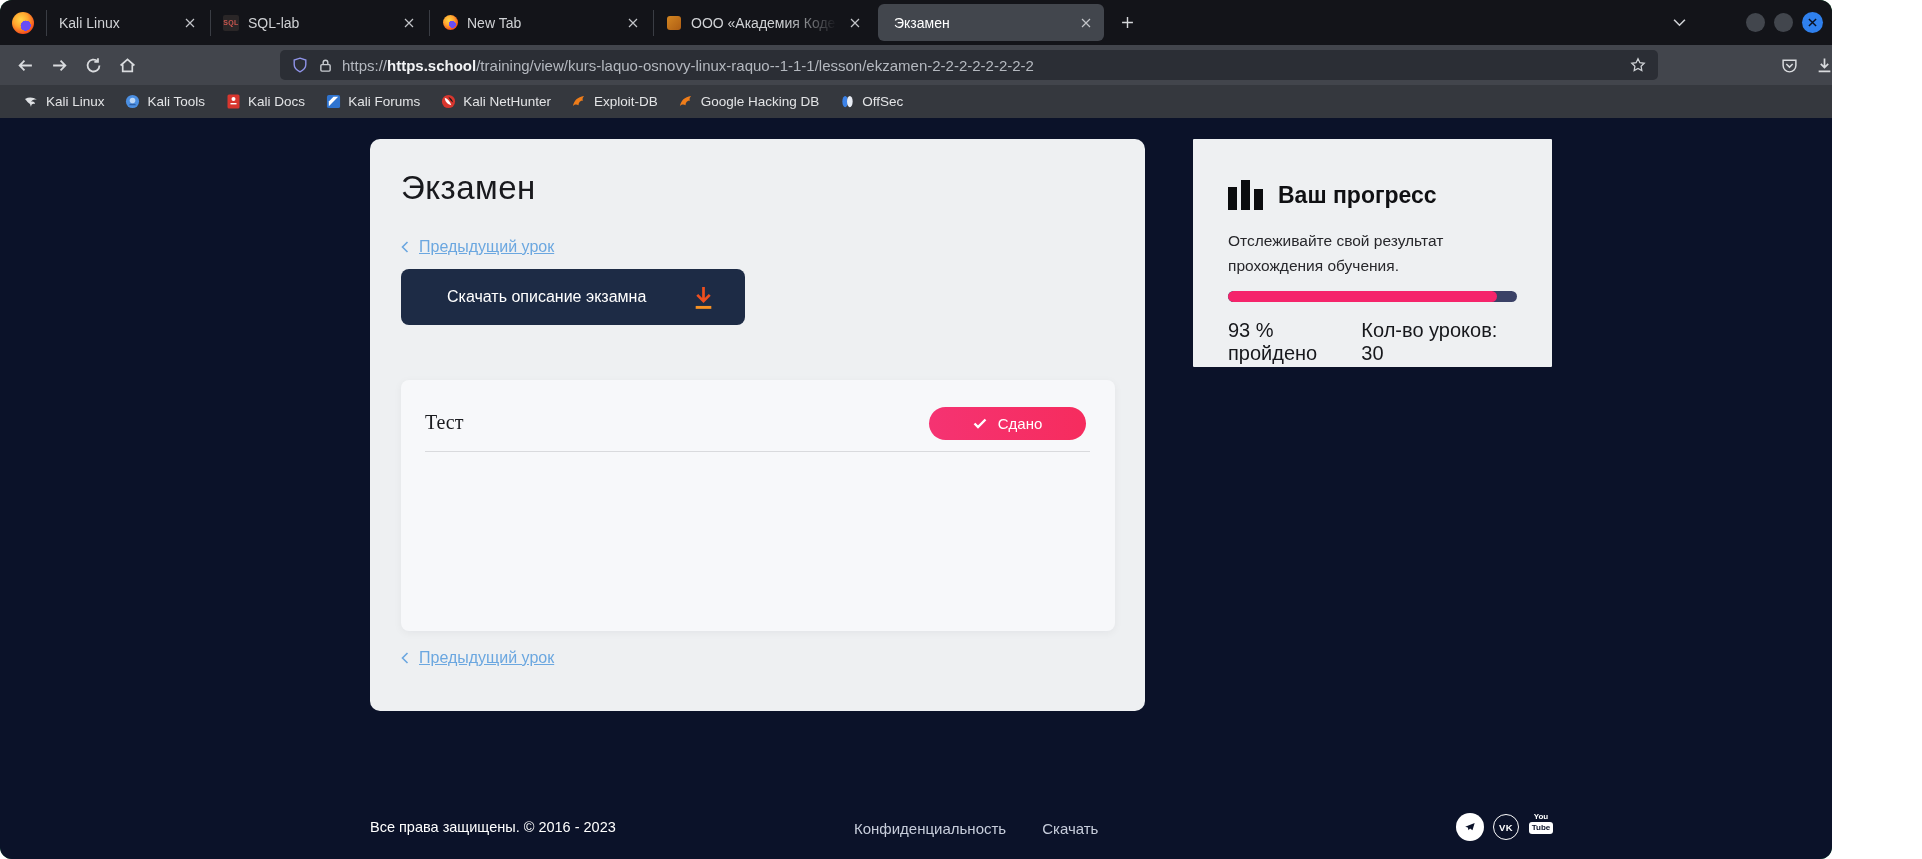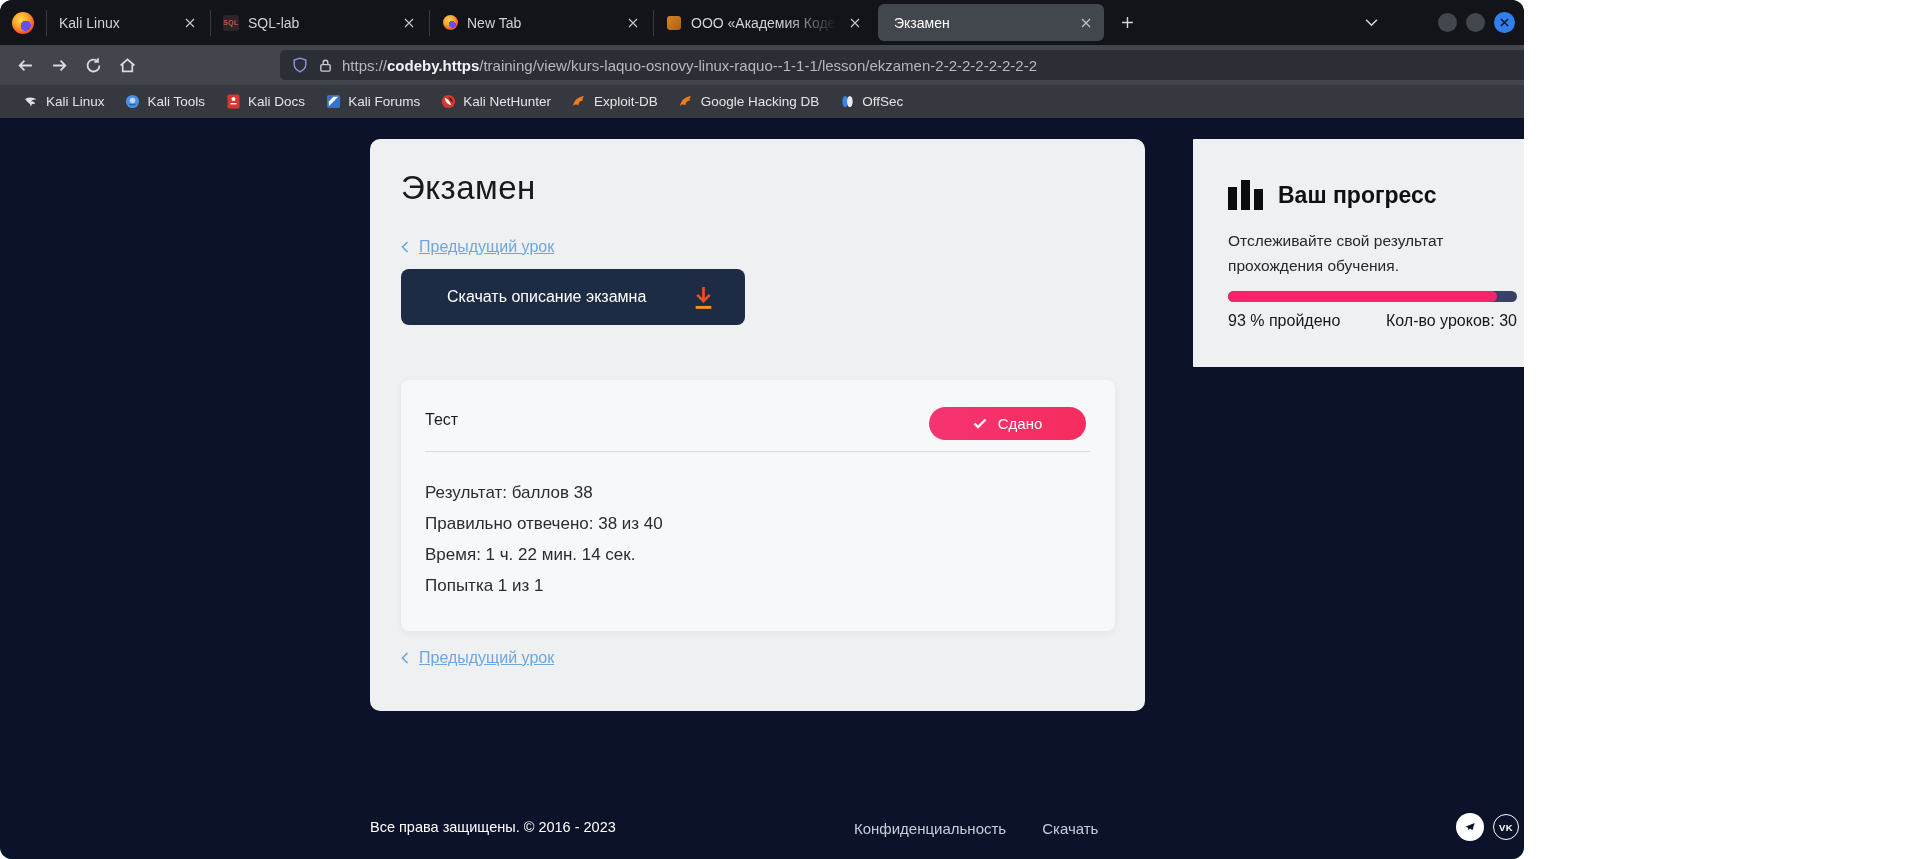--- a/index.html
+++ b/index.html
@@ -1,16 +1,16 @@
 <!DOCTYPE html>
 <html><head>
 <meta charset="utf-8">
 <style>
   html,body{margin:0;padding:0;background:#fff;font-family:"Liberation Sans","DejaVu Sans",sans-serif;}
-  .window{position:relative;width:1524px;height:859px;border-radius:12px;overflow:hidden;background:#15803d;}
+  .window{position:relative;width:1832px;height:859px;border-radius:12px;overflow:hidden;background:#15803d;}
 
   
   .tabbar{position:absolute;top:0;left:0;right:0;height:45px;background:#131419;display:flex;align-items:center;}
   .ff-btn{width:46px;height:45px;display:flex;align-items:center;justify-content:center;flex:0 0 auto;}
   .ff-logo{width:22px;height:22px;border-radius:50%;background:radial-gradient(circle at 62% 62%,#6a4df5 0 26%,transparent 27%),radial-gradient(circle at 40% 35%,#ffd54a 0%,#ffa62e 38%,#f4511e 72%,#d84315 100%);}
   .vsep{width:1px;height:26px;background:#3a3d44;flex:0 0 auto;}
   .tab{height:45px;display:flex;align-items:center;padding:0 8px 0 12px;flex:0 0 auto;box-sizing:border-box;}
   .tab .title{flex:1;font-size:14px;color:#d0d2d5;white-space:nowrap;overflow:hidden;}
   .tab .title.fade{-webkit-mask-image:linear-gradient(to right,#000 62%,transparent 96%);mask-image:linear-gradient(to right,#000 62%,transparent 96%);}
   .tab-close{width:24px;height:24px;display:flex;align-items:center;justify-content:center;color:#c3c5c9;flex:0 0 auto;border-radius:4px;}
@@ -46,35 +46,35 @@
   .page{position:absolute;top:118px;left:0;width:1922px;height:741px;background:#0b1229;}
   .main-card{position:absolute;left:370px;top:21px;width:775px;height:572px;background:#eef0f2;border-radius:10px;}
   .page-title{position:absolute;left:31px;top:30px;font-size:33px;font-weight:400;color:#191a1e;letter-spacing:.5px;}
   .prev-link{position:absolute;display:flex;align-items:center;gap:10px;font-size:16px;color:#6ba7e0;}
   .prev-link .link-text{text-decoration:underline;color:#6ba7e0;cursor:pointer;}
   .prev-1{left:31px;top:99px;}
   .prev-2{left:31px;top:510px;}
   .download-btn{position:absolute;left:31px;top:130px;width:344px;height:56px;background:#1d2b45;border-radius:8px;display:flex;align-items:center;justify-content:space-between;padding:0 30px;box-sizing:border-box;cursor:pointer;}
   .download-btn .btn-label{font-size:16px;color:#fff;margin-left:16px;}
   .test-card{position:absolute;left:31px;top:241px;width:714px;height:251px;background:#f7f8fa;border-radius:8px;box-shadow:0 2px 8px rgba(15,20,45,.05);}
-  .test-title{position:absolute;left:24px;top:31px;font-size:16px;color:#1a1b1f;}
+  .test-title{position:absolute;left:24px;top:31px;font-size:20px;color:#1a1b1f;font-family:Liberation Serif, serif;}
   .status-badge{position:absolute;right:29px;top:27px;width:157px;height:33px;border-radius:17px;background:linear-gradient(90deg,#f53372,#f62c5e);display:flex;align-items:center;justify-content:center;gap:11px;}
   .status-badge .badge-label{font-size:15px;color:#fff;}
   .divider{position:absolute;left:24px;right:25px;top:71px;height:1px;background:#d9dadd;}
   .details{position:absolute;left:24px;top:104px;}
   .details p{margin:0 0 13px 0;font-size:17px;line-height:18px;color:#2c2c30;}
 
   
   .sidebar-card{position:absolute;left:1193px;top:21px;width:359px;height:228px;background:#eef0f2;border-radius:1px;}
   .progress-head{position:absolute;left:35px;top:41px;display:flex;align-items:center;gap:15px;}
   .progress-title{font-size:23px;font-weight:600;color:#0f1013;}
   .progress-desc{position:absolute;left:35px;top:89px;font-size:15.5px;line-height:25px;color:#27272b;width:280px;}
   .progress-bar{position:absolute;left:35px;top:152px;width:289px;height:11px;border-radius:6px;background:#3a4166;overflow:hidden;}
   .progress-fill{height:100%;border-radius:6px;background:#f5246b;width:0;}
-  .progress-labels{position:absolute;left:35px;top:173px;width:289px;display:flex;justify-content:space-between;font-size:16px;color:#17181c;align-items:flex-end;}
+  .progress-labels{position:absolute;left:35px;top:180px;width:289px;display:flex;justify-content:space-between;font-size:20px;color:#17181c;align-items:flex-end;}
 
   
   .footer-copy{position:absolute;left:370px;top:701px;font-size:14.5px;color:#ffffff;}
   .footer-links{position:absolute;left:854px;top:702px;display:flex;gap:36px;}
   .footer-links .f-link{font-size:15px;color:#c7cddb;cursor:pointer;}
   .social-tg{position:absolute;left:1456px;top:695px;width:28px;height:28px;border-radius:50%;background:#fff;display:flex;align-items:center;justify-content:center;}
   .social-vk{position:absolute;left:1493px;top:696px;width:26px;height:26px;border-radius:50%;border:1.5px solid #fff;box-sizing:border-box;display:flex;align-items:center;justify-content:center;font-size:9.5px;font-weight:bold;color:#fff;letter-spacing:.3px;}
   .social-yt{position:absolute;left:1527px;top:694px;width:28px;display:flex;flex-direction:column;align-items:center;}
   .social-yt .yt-top{font-size:8px;font-weight:bold;color:#fff;line-height:10px;}
   .social-yt .yt-box{background:#fff;border-radius:3px;padding:1px 3px;font-size:8px;font-weight:bold;color:#0b1229;line-height:10px;}
@@ -200,21 +200,21 @@
           <svg width="16" height="16" viewBox="0 0 16 16">
             <path d="M8 1.2 13.8 3v4.6c0 3.6-2.6 5.8-5.8 7.2C4.8 13.4 2.2 11.2 2.2 7.6V3z" fill="none" stroke="#8f93e8" stroke-width="1.4"></path>
           </svg>
         </span>
       <span style="margin-left:11px;">
           <svg width="13" height="15" viewBox="0 0 14 16">
             <rect x="2" y="7" width="10" height="7" rx="1.2" fill="none" stroke="#c9ccd1" stroke-width="1.5"></rect>
             <path d="M4.5 7V4.8a2.5 2.5 0 0 1 5 0V7" fill="none" stroke="#c9ccd1" stroke-width="1.5"></path>
           </svg>
         </span>
-      <span class="url-text"><span>https://</span><span class="domain">codeby.https</span><span>/training/view/kurs-laquo-osnovy-linux-raquo--1-1-1/lesson/ekzamen-2-2-2-2-2-2-2-2</span></span>
+      <span class="url-text"><span>https://</span><span class="domain">https.school</span><span>/training/view/kurs-laquo-osnovy-linux-raquo--1-1-1/lesson/ekzamen-2-2-2-2-2-2-2-2</span></span>
       <span class="url-star">
           <svg width="16" height="16" viewBox="0 0 16 16">
             <path d="M8 1.8l1.9 3.9 4.3.6-3.1 3 .7 4.2L8 11.5l-3.8 2 .7-4.2-3.1-3 4.3-.6z" fill="none" stroke="currentColor" stroke-width="1.3"></path>
           </svg>
         </span>
     </div>
 
     <div class="tool-right-btn" style="left:1774px;">
         <svg width="17" height="17" viewBox="0 0 16 16">
           <path d="M2 3h12v5a6 6 0 0 1-12 0z" fill="none" stroke="currentColor" stroke-width="1.4"></path>
@@ -342,26 +342,20 @@
         <div class="test-title">Тест</div>
         <div class="status-badge">
           <span>
               <svg width="14" height="11" viewBox="0 0 14 11">
                 <path d="M1.5 5.5 5 9 12.5 1.5" stroke="#fff" stroke-width="2.4" fill="none"></path>
               </svg>
             </span>
           <span class="badge-label">Сдано</span>
         </div>
         <div class="divider"></div>
-        <div class="details">
-          <p>Результат: баллов 38</p>
-          <p>Правильно отвечено: 38 из 40</p>
-          <p>Время: 1 ч. 22 мин. 14 сек.</p>
-          <p>Попытка 1 из 1</p>
-        </div>
       </div>
 
       <div class="prev-link prev-2">
         <span>
             <svg width="8" height="12" viewBox="0 0 8 12">
               <path d="M6.5 1 1.5 6l5 5" fill="none" stroke="#6ba7e0" stroke-width="1.6"></path>
             </svg>
           </span>
         <span class="link-text">Предыдущий урок</span>
       </div>

